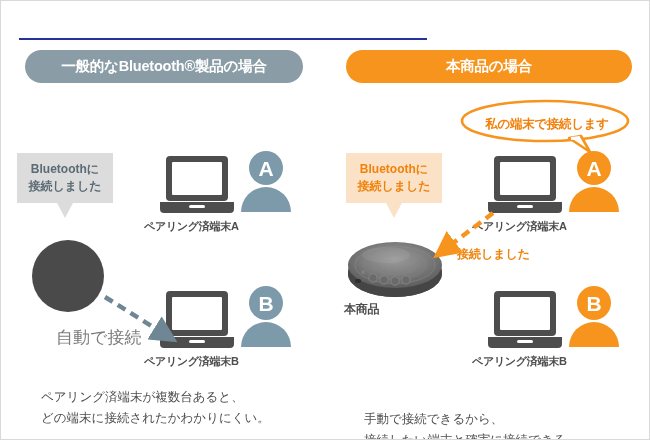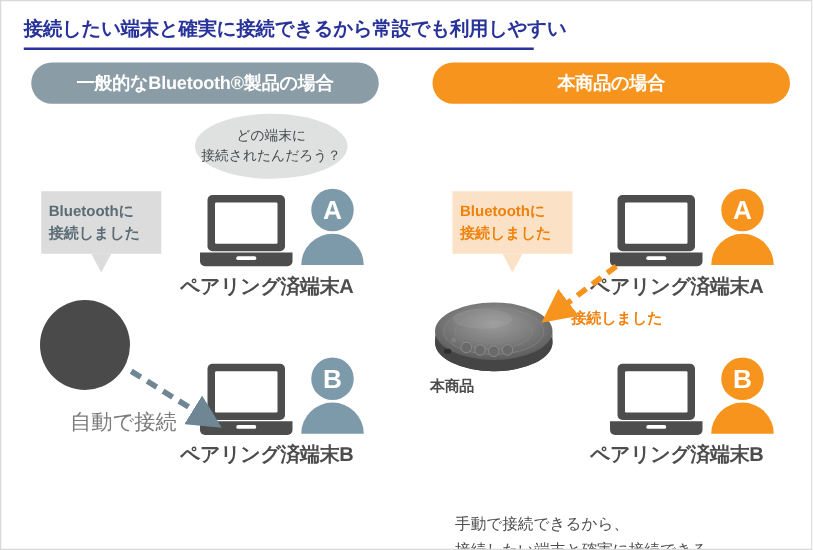--- a/index.html
+++ b/index.html
@@ -109,38 +109,37 @@
     left: 0; top: 36px;
     width: 50px; height: 25px;
     border-radius: 25px 25px 0 0;
   }
   .person.gray .head, .person.gray .body { background: #7d9aab; }
   .person.orange .head, .person.orange .body { background: #f7941e; }
 
   
   .dev-label {
     position: absolute;
-    font-size: 16px;
+    font-size: 11px;
     font-weight: bold;
     color: #4d4d4d;
     white-space: nowrap;
     letter-spacing: -0.3px;
   }
 
   
   .callout {
     position: absolute;
     box-sizing: border-box;
     padding: 8px 6px 7px 6px;
-    text-align: left;
+    text-align: center;
     font-size: 12px;
     font-weight: bold;
     line-height: 1.45;
     white-space: nowrap;
-    margin-left: 16px;
   }
   .callout .tail {
     position: absolute;
     left: 50%;
     bottom: -15px;
     margin-left: -8px;
     width: 0; height: 0;
     border-left: 8px solid transparent;
     border-right: 8px solid transparent;
   }
@@ -222,30 +221,25 @@
     color: #4d4d4d;
     line-height: 1.7;
     white-space: pre-line;
   }
 </style>
 </head>
 <body>
 
 <div id="root">
 
-  <div class="title">接続したい端末と確実に接続できるから常設でも利用しやすい</div>
   <div class="title-rule"></div>
 
   <div class="pill pill-right">本商品の場合</div>
   <div class="pill pill-left">一般的なBluetooth®製品の場合</div>
 
-  <div class="thought" style="left:155px; top:90px; width:122px; height:52px;">
-    <span>どの端末に</span>
-    <span>接続されたんだろう？</span>
-  </div>
 
   <div class="callout callout-gray" style="left:16px; top:152px; width:96px;">
     <div>Bluetoothに</div>
     <div>接続しました</div>
     <div class="tail"></div>
   </div>
 
   <div class="laptop" style="left:159px; top:155px;">
     <div class="lid"></div>
     <div class="screen"></div>
@@ -269,20 +263,28 @@
     <div class="base"></div>
     <div class="notch"></div>
   </div>
   <div class="dev-label" style="left:143px; top:353px;">ペアリング済端末B</div>
 
   <div class="person gray" style="left:240px; top:285px;">
     <div class="head">B</div>
     <div class="body"></div>
   </div>
 
+  <div class="speech-oval-wrap" style="left:458px; top:97px; width:176px; height:56px;">
+    <svg class="speech-oval" viewBox="0 0 176 56">
+      <ellipse cx="86" cy="23" rx="83" ry="20" fill="#ffffff" stroke="#f7941e" stroke-width="2.6"></ellipse>
+      <path d="M110,40 L131,54 L122,38 Z" fill="#ffffff" stroke="#f7941e" stroke-width="2.6" stroke-linejoin="round"></path>
+      <path d="M112,40.5 L121,39.5" stroke="#ffffff" stroke-width="3"></path>
+    </svg>
+    <div class="speech-oval-text">私の端末で接続します</div>
+  </div>
 
   <div class="callout callout-orange" style="left:345px; top:152px; width:96px;">
     <div>Bluetoothに</div>
     <div>接続しました</div>
     <div class="tail"></div>
   </div>
 
   <div class="laptop" style="left:487px; top:155px;">
     <div class="lid"></div>
     <div class="screen"></div>
@@ -357,16 +359,18 @@
       </marker>
       <marker id="arrowOrange" markerWidth="6" markerHeight="6" refX="3" refY="3" orient="auto">
         <path d="M0,0 L6,3 L0,6 Z" fill="#f7941e"></path>
       </marker>
     </defs>
     <line x1="104" y1="296" x2="165" y2="334" stroke="#6f8794" stroke-width="4.5" stroke-dasharray="9,6" marker-end="url(#arrowGray)"></line>
 
     <line x1="492" y1="212" x2="443" y2="249" stroke="#f7941e" stroke-width="4.5" stroke-dasharray="9,6" marker-end="url(#arrowOrange)"></line>
   </svg>
 
+  <div class="footer-text" style="left:40px; top:386px;">ペアリング済端末が複数台あると、
+どの端末に接続されたかわかりにくい。</div>
   <div class="footer-text" style="left:363px; top:376px;margin-top:32px;">手動で接続できるから、
 接続したい端末と確実に接続できる。</div>
 
 </div>
 
 </body></html>

